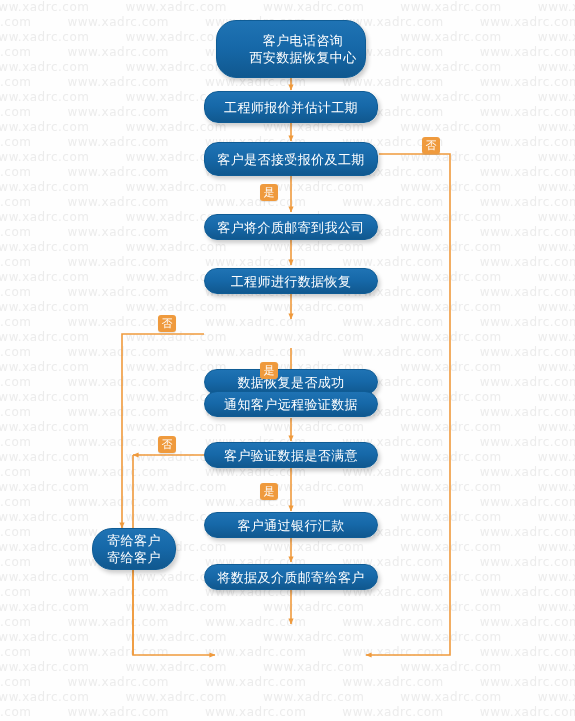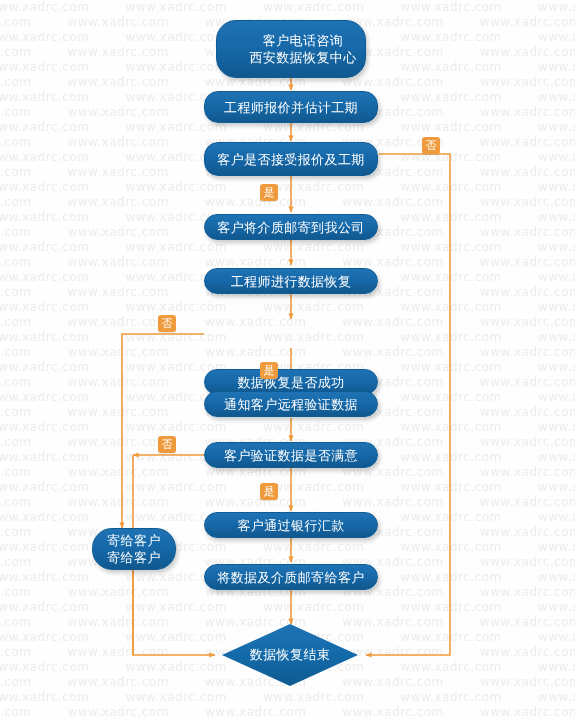--- a/index.html
+++ b/index.html
@@ -229,24 +229,20 @@
     <span class="lbl">将数据及介质邮寄给客户</span>
   </div>
 
   <div class="node two-line" style="left:92px;top:528px;width:84px;height:42px;">
     <span class="lbl">
       <i>寄给客户</i>
       <i>寄给客户</i>
     </span>
   </div>
 
-  <div class="diamond" style="left:222px;top:624px;">
-    <div class="dshape"></div>
-    <div class="dtext">数据恢复结束</div>
-  </div>
 
   <div class="chip" style="left:422px;top:137px;">否</div>
   <div class="chip" style="left:260px;top:184px;">是</div>
   <div class="chip" style="left:158px;top:315px;">否</div>
   <div class="chip" style="left:260px;top:362px;">是</div>
   <div class="chip" style="left:158px;top:436px;">否</div>
   <div class="chip" style="left:260px;top:483px;">是</div>
 
 </div>
 

